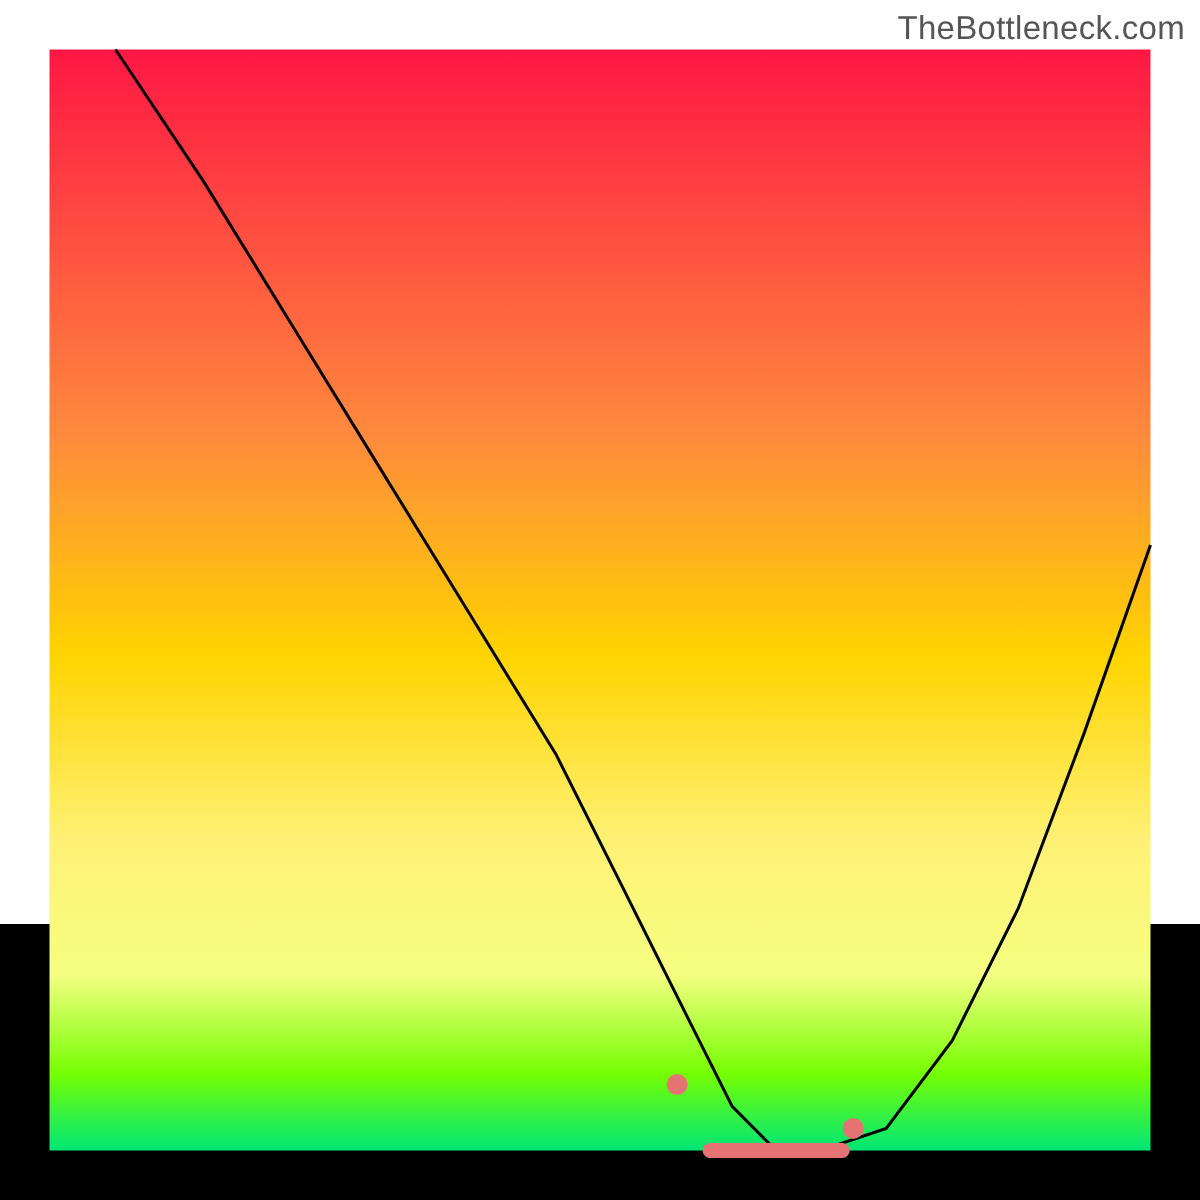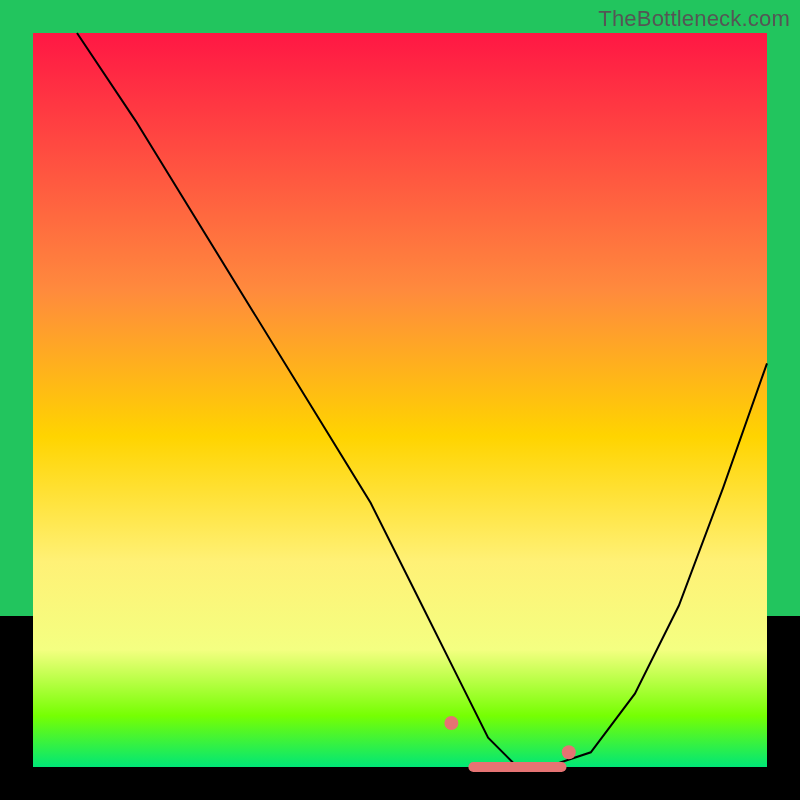--- a/index.html
+++ b/index.html
@@ -7,21 +7,21 @@
     padding: 0;
     width: 800px;
     height: 800px;
     background: #000;
     font-family: Arial, Helvetica, sans-serif;
   }
   .frame {
     position: relative;
     width: 800px;
     height: 616px;
-    background: #22c55e;
+    background: #ffffff;
   }
   .watermark {
     position: absolute;
     top: 6px;
     right: 10px;
     color: #555;
     font-size: 22px;
     font-weight: 500;
     letter-spacing: 0.2px;
   }

